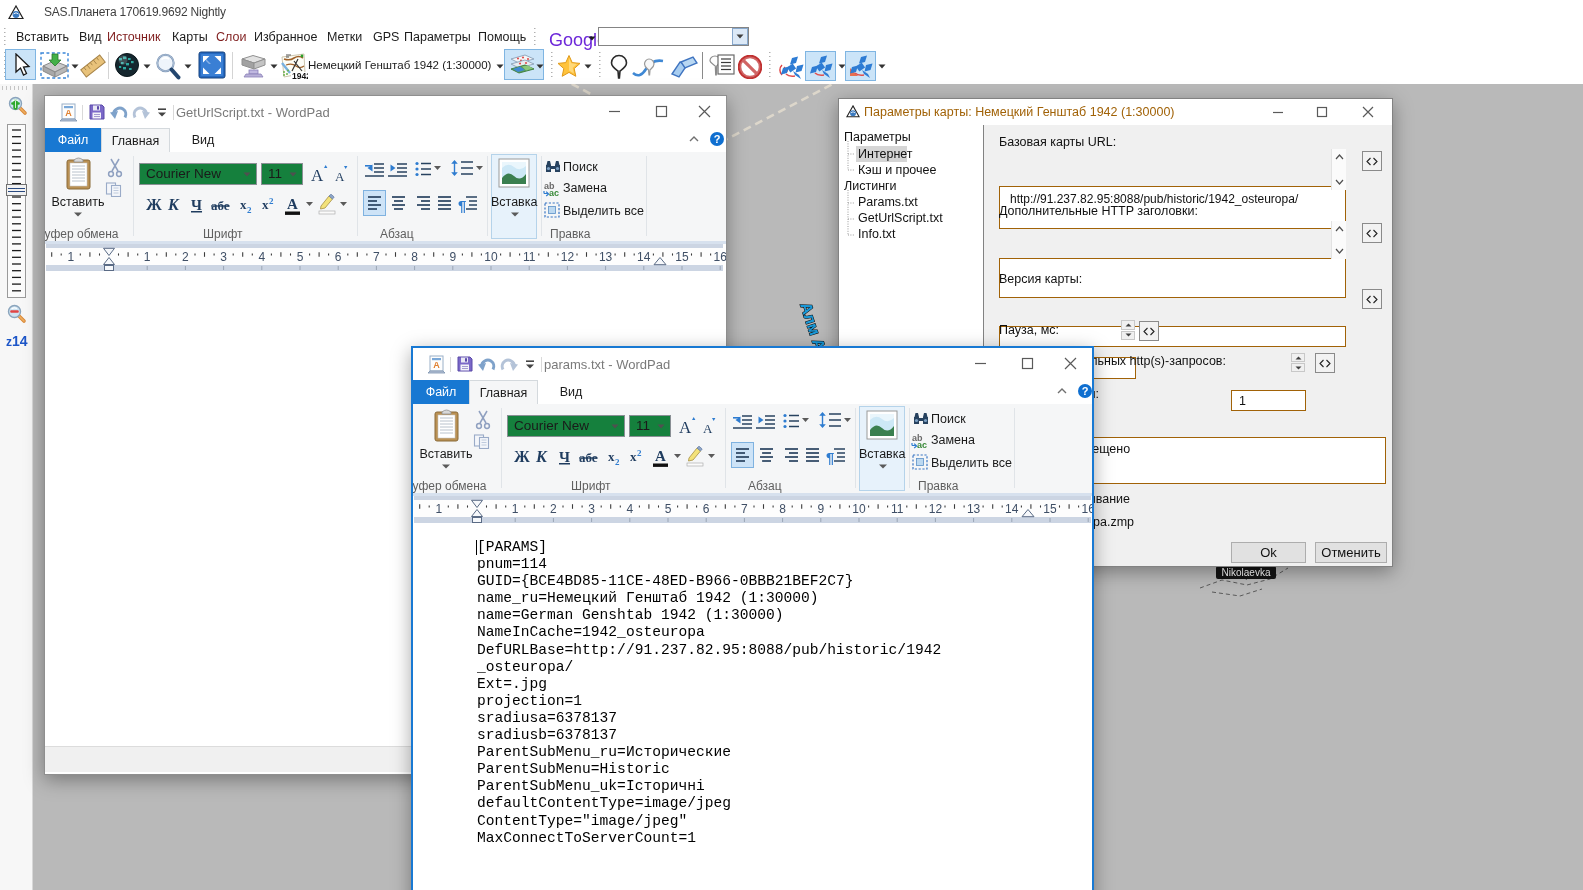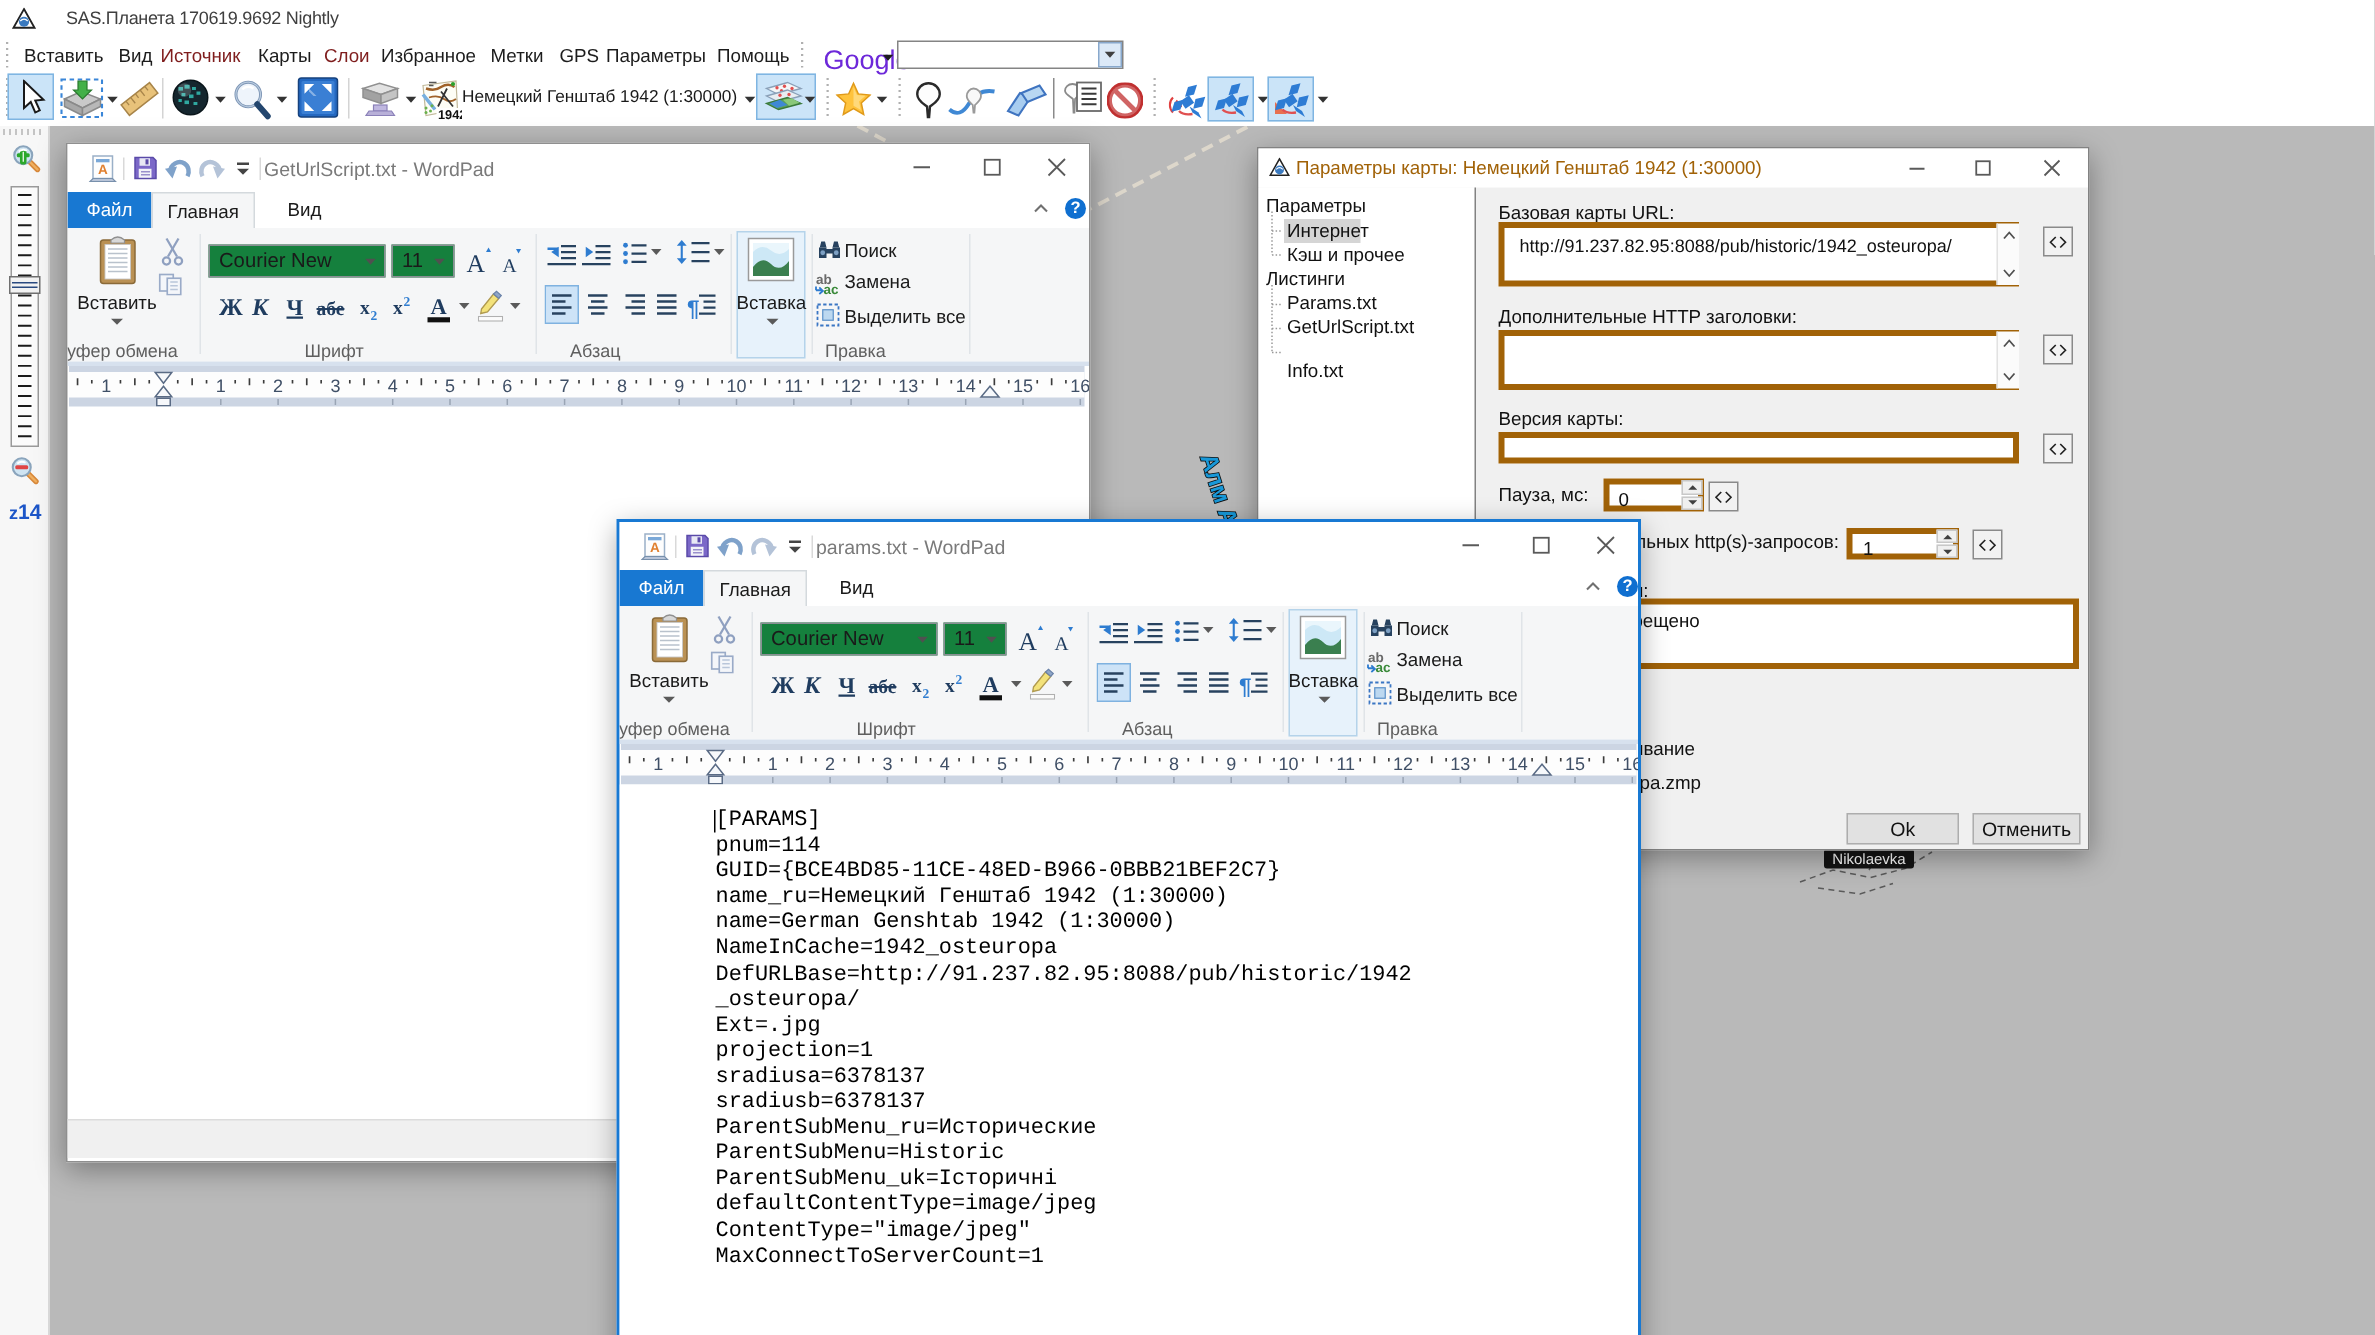--- a/index.html
+++ b/index.html
@@ -3,21 +3,21 @@
 <style>
 * { margin:0; padding:0; }
 html,body { width:1583px; height:890px; overflow:hidden; }
 body { font-family:"Liberation Sans", sans-serif; }
 #root { position:relative; width:1583px; height:890px; background:#b9b9b9; overflow:hidden; }
 .abs { position:absolute; }
 .gl { font-size:12px; color:#5f5f5f; text-align:left; }
 .combo { background:#15803d; border:1px solid #898f94; box-sizing:border-box; font-size:13.5px; color:#1a1a1a; line-height:20px; }
 .cba { position:absolute; right:5px; top:8px; }
 .vdots { width:3px; background-image:repeating-linear-gradient(#b0b0b0 0 1.5px, transparent 1.5px 4px); background-size:1.5px 100%; background-repeat:no-repeat; background-position:center; }
-.tbox { background:#fff; border:4px solid #a16207; box-sizing:border-box; }
+.tbox { background:#fff; border:1px solid #a16207; box-sizing:border-box;margin-top:38px; }
 .spinb { background:#f0f0f0; border:1px solid #c8c8c8; box-sizing:border-box; display:flex; align-items:center; justify-content:center; }
 .cbtn { width:20px; height:20px; background:#f2f2f2; border:1px solid #8a8a8a; box-sizing:border-box; font-size:11px; color:#222; text-align:center; line-height:18px; letter-spacing:-0.5px; }
 .pbtn { background:#e1e1e1; border:1px solid #adadad; box-sizing:border-box; font-size:13px; color:#111; text-align:center; line-height:19px; }
 .win { background:#fff; box-sizing:content-box; overflow:hidden; }
 </style></head>
 <body>
 <div id="root">
 <svg class="abs" style="left:0;top:84px" width="1583" height="806" viewBox="0 84 1583 806">
 <polyline points="320,-52 700,153 1000,-3" fill="none" stroke="#ddd7cb" stroke-width="2.6" stroke-dasharray="8 5"></polyline>
 <g transform="rotate(72 810 316)">
@@ -335,21 +335,21 @@
 <path d="M117 8 L127 18 M127 8 L117 18" stroke="#5a5a5a" stroke-width="1.2"></path>
 </svg>
 <div class="abs" style="left:0;top:26px;width:145px;height:439px;background:#fff;border-right:1px solid #828282;box-sizing:border-box"></div>
 <div class="abs" style="left:5px;top:31px;white-space:nowrap">Параметры</div>
 <div class="abs" style="left:17px;top:47px;width:51px;height:16px;background:#d5d5d5"></div>
 <div class="abs" style="left:19px;top:48px;white-space:nowrap">Интернет</div>
 <div class="abs" style="left:19px;top:64px;white-space:nowrap">Кэш и прочее</div>
 <div class="abs" style="left:5px;top:80px;white-space:nowrap">Листинги</div>
 <div class="abs" style="left:19px;top:96px;white-space:nowrap">Params.txt</div>
 <div class="abs" style="left:19px;top:112px;white-space:nowrap">GetUrlScript.txt</div>
-<div class="abs" style="left:19px;top:141px;white-space:nowrap">Info.txt</div>
+<div class="abs" style="left:19px;top:128px;white-space:nowrap">Info.txt</div>
 <svg class="abs" style="left:0;top:26px" width="145" height="120" viewBox="0 0 145 120">
         <line x1="9" y1="29" x2="16" y2="29" stroke="#999" stroke-width="1" stroke-dasharray="1 1.4"></line>
         <line x1="9" y1="45" x2="16" y2="45" stroke="#999" stroke-width="1" stroke-dasharray="1 1.4"></line>
         <line x1="9" y1="16" x2="9" y2="45" stroke="#999" stroke-width="1" stroke-dasharray="1 1.4"></line>
         <line x1="9" y1="78" x2="16" y2="78" stroke="#999" stroke-width="1" stroke-dasharray="1 1.4"></line>
         <line x1="9" y1="94" x2="16" y2="94" stroke="#999" stroke-width="1" stroke-dasharray="1 1.4"></line>
         <line x1="9" y1="110" x2="16" y2="110" stroke="#999" stroke-width="1" stroke-dasharray="1 1.4"></line>
         <line x1="9" y1="65" x2="9" y2="110" stroke="#999" stroke-width="1" stroke-dasharray="1 1.4"></line>
       </svg>
 <div class="abs" style="left:160px;top:36px">Базовая карты URL:</div>

